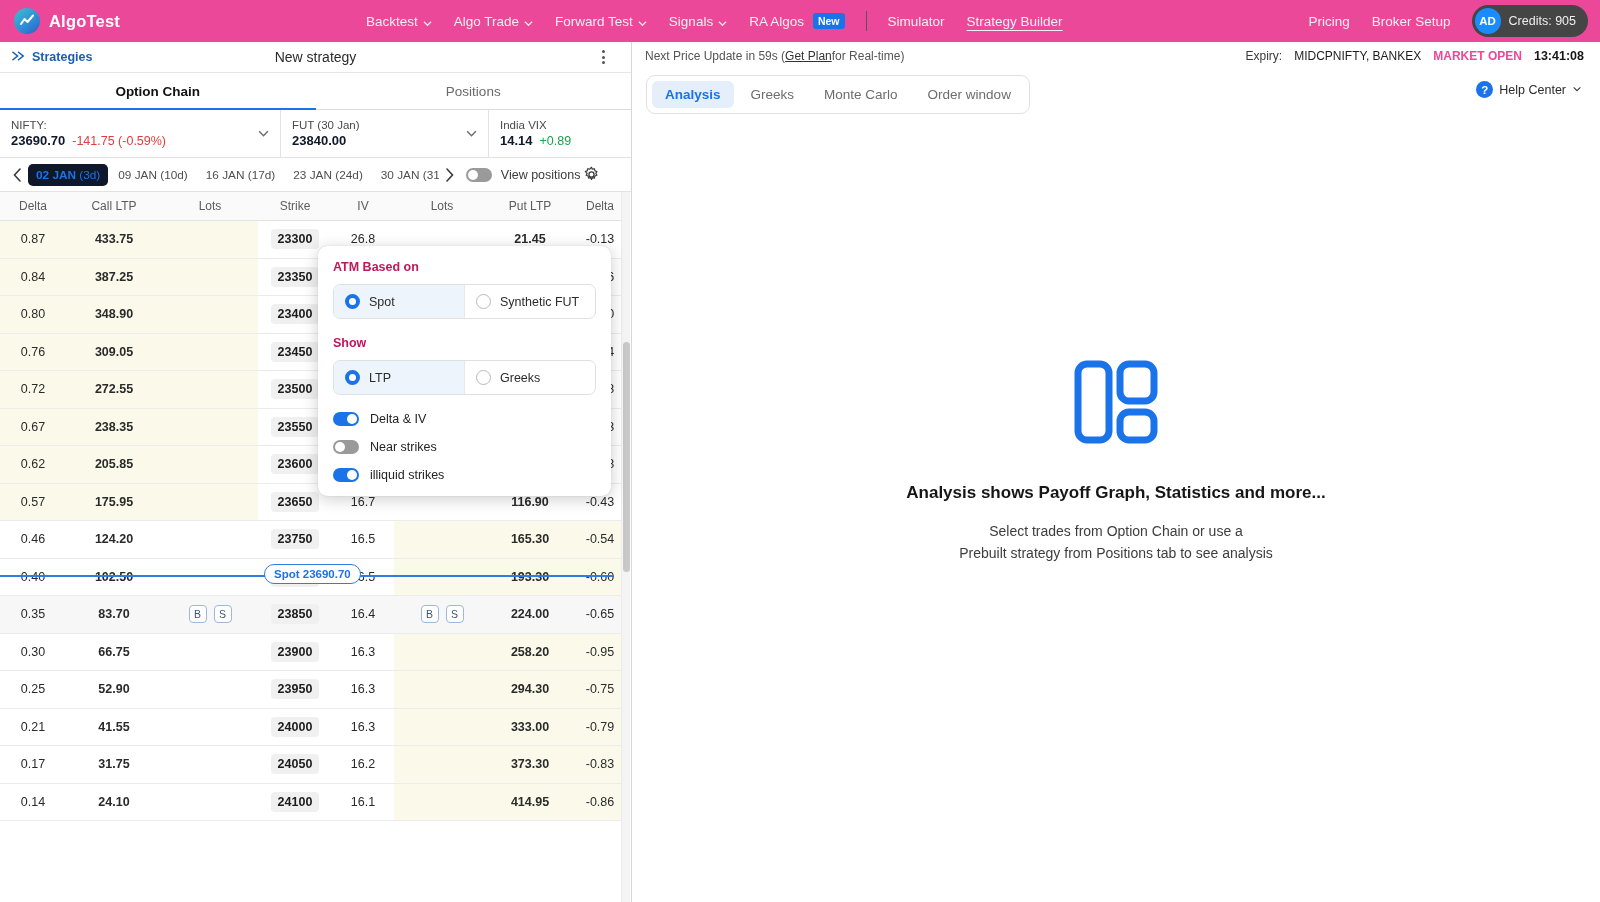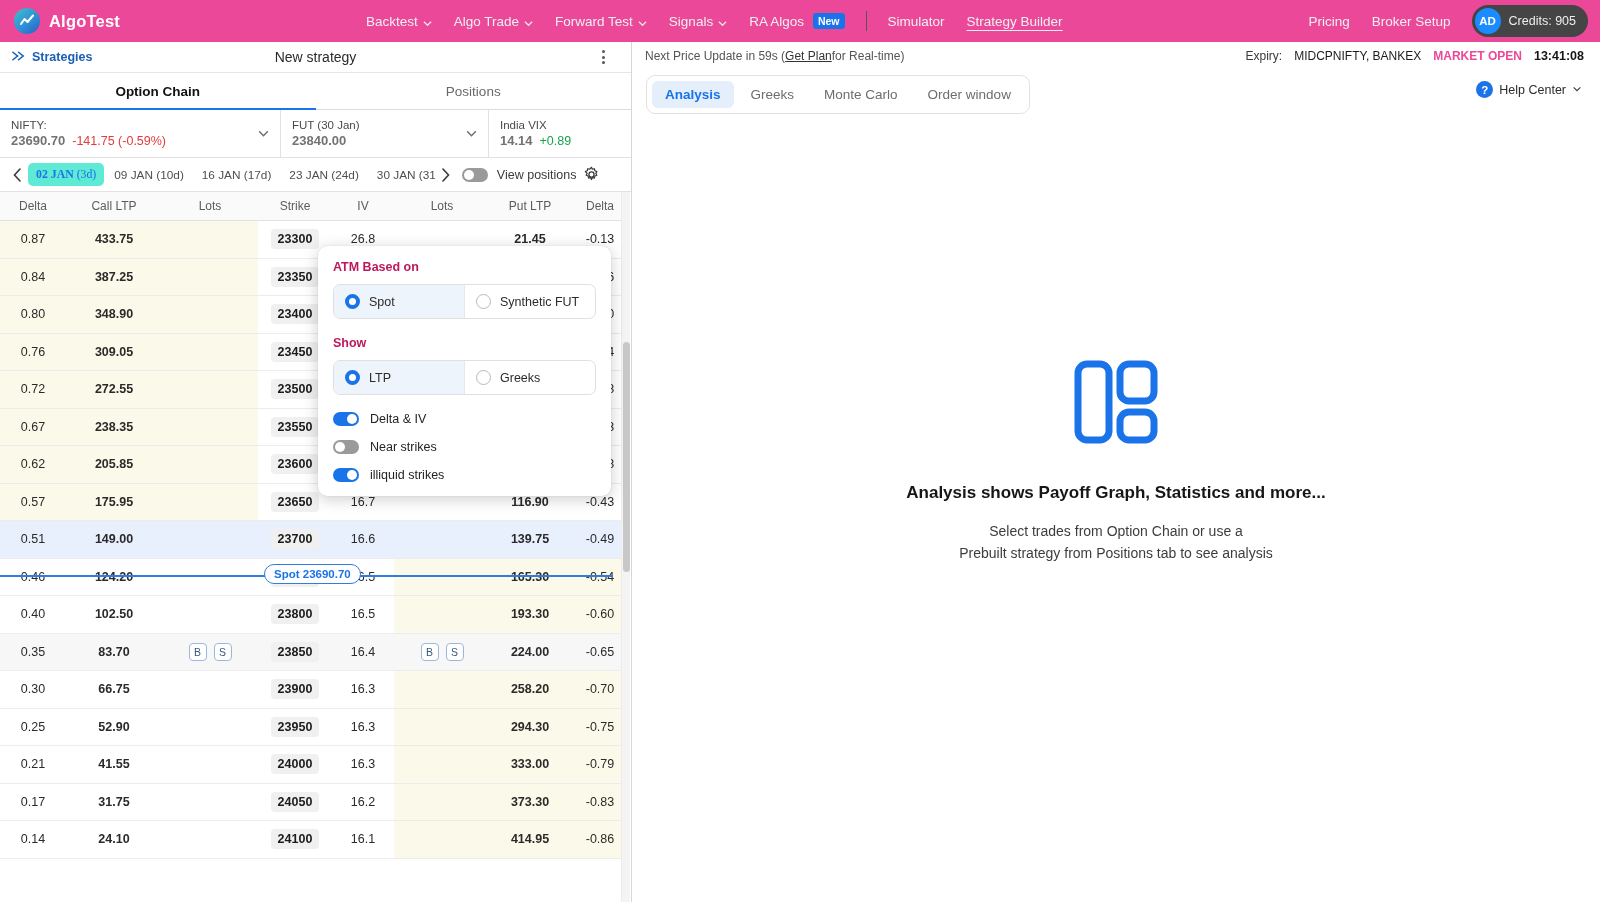--- a/index.html
+++ b/index.html
@@ -87,36 +87,36 @@
   }
 
   
   .quotes { display: flex; height: 48px; border-bottom: 1px solid #e2e2e2; }
   .q-cell { padding: 5px 11px; position: relative; display: flex; flex-direction: column; justify-content: center;}
   .q-cell.c1 { width: 281px; border-right: 1px solid #e2e2e2; }
   .q-cell.c2 { width: 208px; border-right: 1px solid #e2e2e2; }
   .q-cell.c3 { flex: 1; }
   .q-label { font-size: 11.5px; color: #4a4a4a; }
   .q-row { display: flex; align-items: baseline; gap: 7px; margin-top: 2px; }
-  .q-val { font-size: 13px; font-weight: bold; color: #737373; }
+  .q-val { font-size: 13px; font-weight: bold; color: #0f172a; }
   .q-chg-red { font-size: 12.5px; color: #e33b3b; }
   .q-chg-green { font-size: 12.5px; color: #17a34a; }
   .q-caret { position: absolute; right: 10px; top: 16px; }
 
   
   .exp-row {
     height: 34px; display: flex; align-items: center; gap: 2px;
     padding: 0 9px; border-bottom: 1px solid #e2e2e2; position: relative;
   }
   .exp-arrow { padding: 2px 4px; cursor: pointer; color:#444; display:flex;}
   .exp-chip {
     font-size: 11.8px; color: #4f4f4f; padding: 4px 8px; border-radius: 5px;
     cursor: pointer; white-space: nowrap;
   }
-  .exp-chip.active { background: #5eead4; color: #1a73e8; font-weight: bold; font-family: Liberation Serif, serif; }
+  .exp-chip.active { background: #0f172a; color: #1a73e8; font-weight: bold; }
   .exp-chip .sub { font-weight: normal; }
   .exp-clip { overflow: hidden; max-width: 66px; }
   .toggle {
     width: 26px; height: 14px; border-radius: 7px; background: #9a9a9a;
     position: relative; cursor: pointer; flex: none; margin-left: 6px;
   }
   .toggle i { position:absolute; width:10px; height:10px; border-radius:50%; background:#fff; top:2px; left:2px;}
   .vp-label { font-size: 12.5px; color: #3c3c3c; margin-left: 7px; }
   .gear { margin-left: auto; cursor: pointer; display:flex; padding-right:22px;}
 
@@ -509,30 +509,20 @@
             <tr class="itm-call">
               <td class="delta c-side">0.57</td>
               <td class="ltp c-side">175.95</td>
               <td class="c-side"></td>
               <td><span class="strike-pill">23650</span></td>
               <td class="iv">16.7</td>
               <td class="p-side"></td>
               <td class="ltp p-side">116.90</td>
               <td class="delta p-side">-0.43</td>
             </tr>
-            <tr class="atm">
-              <td class="delta c-side">0.51</td>
-              <td class="ltp c-side">149.00</td>
-              <td class="c-side"></td>
-              <td><span class="strike-pill">23700</span></td>
-              <td class="iv">16.6</td>
-              <td class="p-side"></td>
-              <td class="ltp p-side">139.75</td>
-              <td class="delta p-side">-0.49</td>
-            </tr>
             <tr class="itm-put">
               <td class="delta c-side">0.46</td>
               <td class="ltp c-side">124.20</td>
               <td class="c-side"></td>
               <td><span class="strike-pill">23750</span></td>
               <td class="iv">16.5</td>
               <td class="p-side"></td>
               <td class="ltp p-side">165.30</td>
               <td class="delta p-side">-0.54</td>
             </tr>
@@ -563,21 +553,21 @@
               <td class="delta p-side">-0.65</td>
             </tr>
             <tr class="itm-put">
               <td class="delta c-side">0.30</td>
               <td class="ltp c-side">66.75</td>
               <td class="c-side"></td>
               <td><span class="strike-pill">23900</span></td>
               <td class="iv">16.3</td>
               <td class="p-side"></td>
               <td class="ltp p-side">258.20</td>
-              <td class="delta p-side">-0.70</td>
+              <td class="delta p-side">-0.95</td>
             </tr>
             <tr class="itm-put">
               <td class="delta c-side">0.25</td>
               <td class="ltp c-side">52.90</td>
               <td class="c-side"></td>
               <td><span class="strike-pill">23950</span></td>
               <td class="iv">16.3</td>
               <td class="p-side"></td>
               <td class="ltp p-side">294.30</td>
               <td class="delta p-side">-0.75</td>

